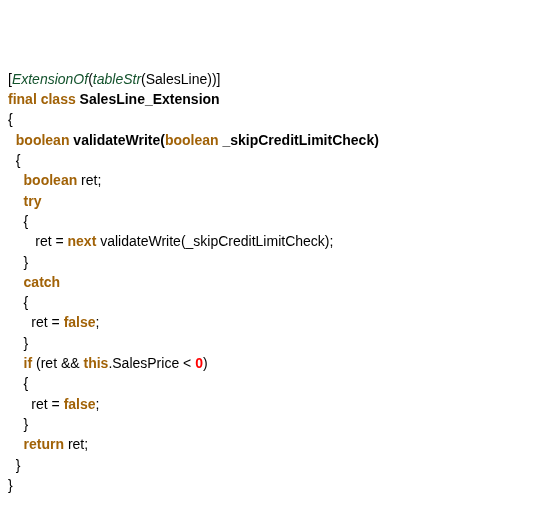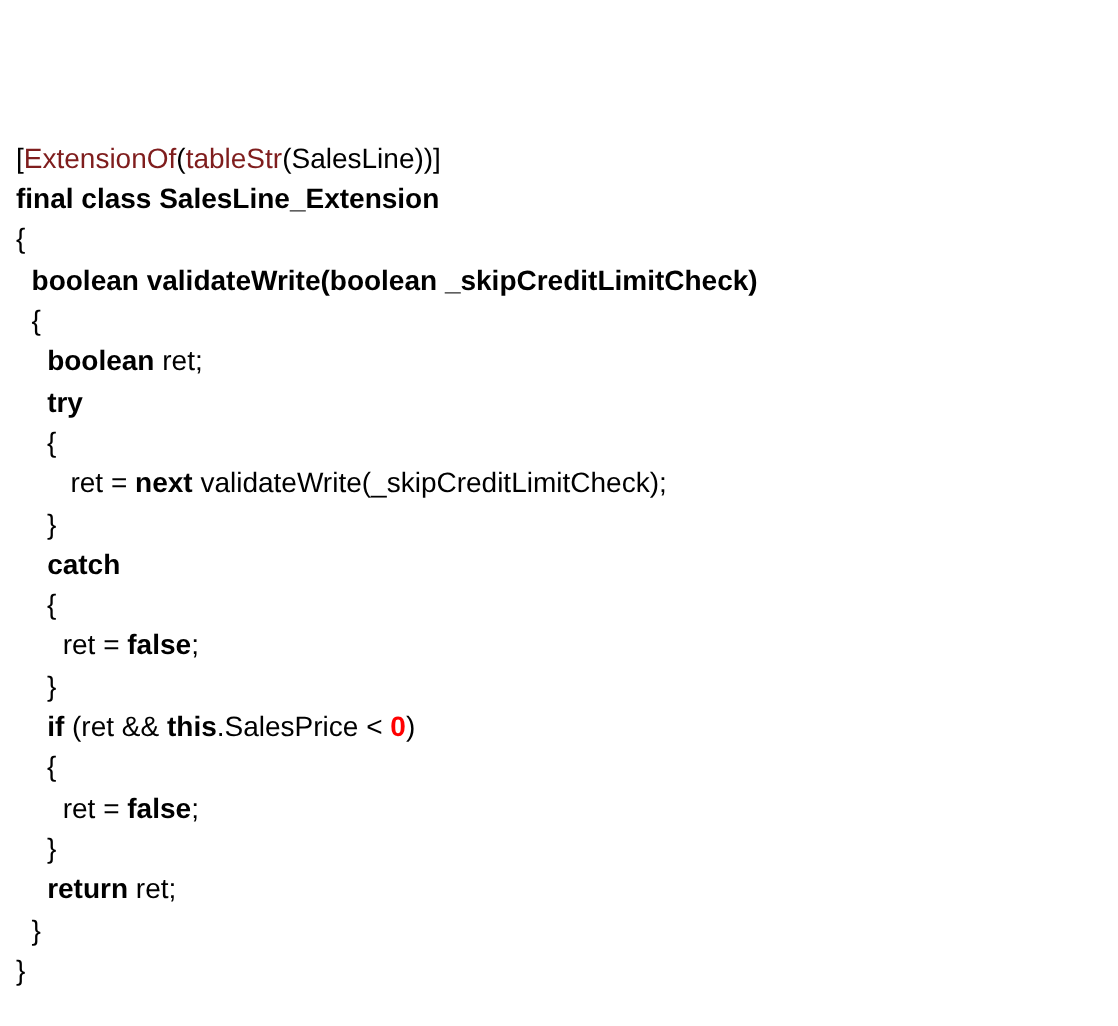--- a/index.html
+++ b/index.html
@@ -9,22 +9,22 @@
     font-family: "Segoe UI", Tahoma, sans-serif;
     font-size: 14px;
     line-height: 1.45;
     white-space: pre;
     color: #000000;
     width: 559px;
     box-sizing: border-box;
   }
   .line { display: block; }
   .tok { display: inline; }      
-  .kw-bold { color: #000000; font-weight: 600; }
-  .type { color: #7f1d1d; }     
+  .kw-bold { color: #a16207; font-weight: 600; }
+  .type { color: #14532d; font-style: italic; }     
   .num { color: #ff0000; font-weight: 600; } 
   .plain { color: #000000; }
   .bold-plain.bold { font-weight: 600; }
 </style>
 </head>
 <body>
 
 
 <div id="code-block"><span class="line"><span class="tok plain">[</span><span class="tok type">ExtensionOf</span><span class="tok plain">(</span><span class="tok type">tableStr</span><span class="tok plain">(SalesLine))]</span></span><span class="line"><span class="tok kw-bold">final class</span><span class="tok plain bold-plain bold" style="font-weight: 600;"> SalesLine_Extension</span></span><span class="line"><span class="tok plain">{</span></span><span class="line"><span class="tok plain">  </span><span class="tok kw-bold">boolean</span><span class="tok plain bold-plain bold" style="font-weight: 600;"> validateWrite(</span><span class="tok kw-bold">boolean</span><span class="tok plain bold-plain bold" style="font-weight: 600;"> _skipCreditLimitCheck)</span></span><span class="line"><span class="tok plain">  {</span></span><span class="line"><span class="tok plain">    </span><span class="tok kw-bold">boolean</span><span class="tok plain"> ret;</span></span><span class="line"><span class="tok plain">    </span><span class="tok kw-bold">try</span></span><span class="line"><span class="tok plain">    {</span></span><span class="line"><span class="tok plain">       ret = </span><span class="tok kw-bold">next</span><span class="tok plain"> validateWrite(_skipCreditLimitCheck);</span></span><span class="line"><span class="tok plain">    }</span></span><span class="line"><span class="tok plain">    </span><span class="tok kw-bold">catch</span></span><span class="line"><span class="tok plain">    {</span></span><span class="line"><span class="tok plain">      ret = </span><span class="tok kw-bold">false</span><span class="tok plain">;</span></span><span class="line"><span class="tok plain">    }</span></span><span class="line"><span class="tok plain">    </span><span class="tok kw-bold">if</span><span class="tok plain"> (ret &amp;&amp; </span><span class="tok kw-bold">this</span><span class="tok plain">.SalesPrice &lt; </span><span class="tok num">0</span><span class="tok plain">)</span></span><span class="line"><span class="tok plain">    {</span></span><span class="line"><span class="tok plain">      ret = </span><span class="tok kw-bold">false</span><span class="tok plain">;</span></span><span class="line"><span class="tok plain">    }</span></span><span class="line"><span class="tok plain">    </span><span class="tok kw-bold">return</span><span class="tok plain"> ret;</span></span><span class="line"><span class="tok plain">  }</span></span><span class="line"><span class="tok plain">}</span></span></div>
 

